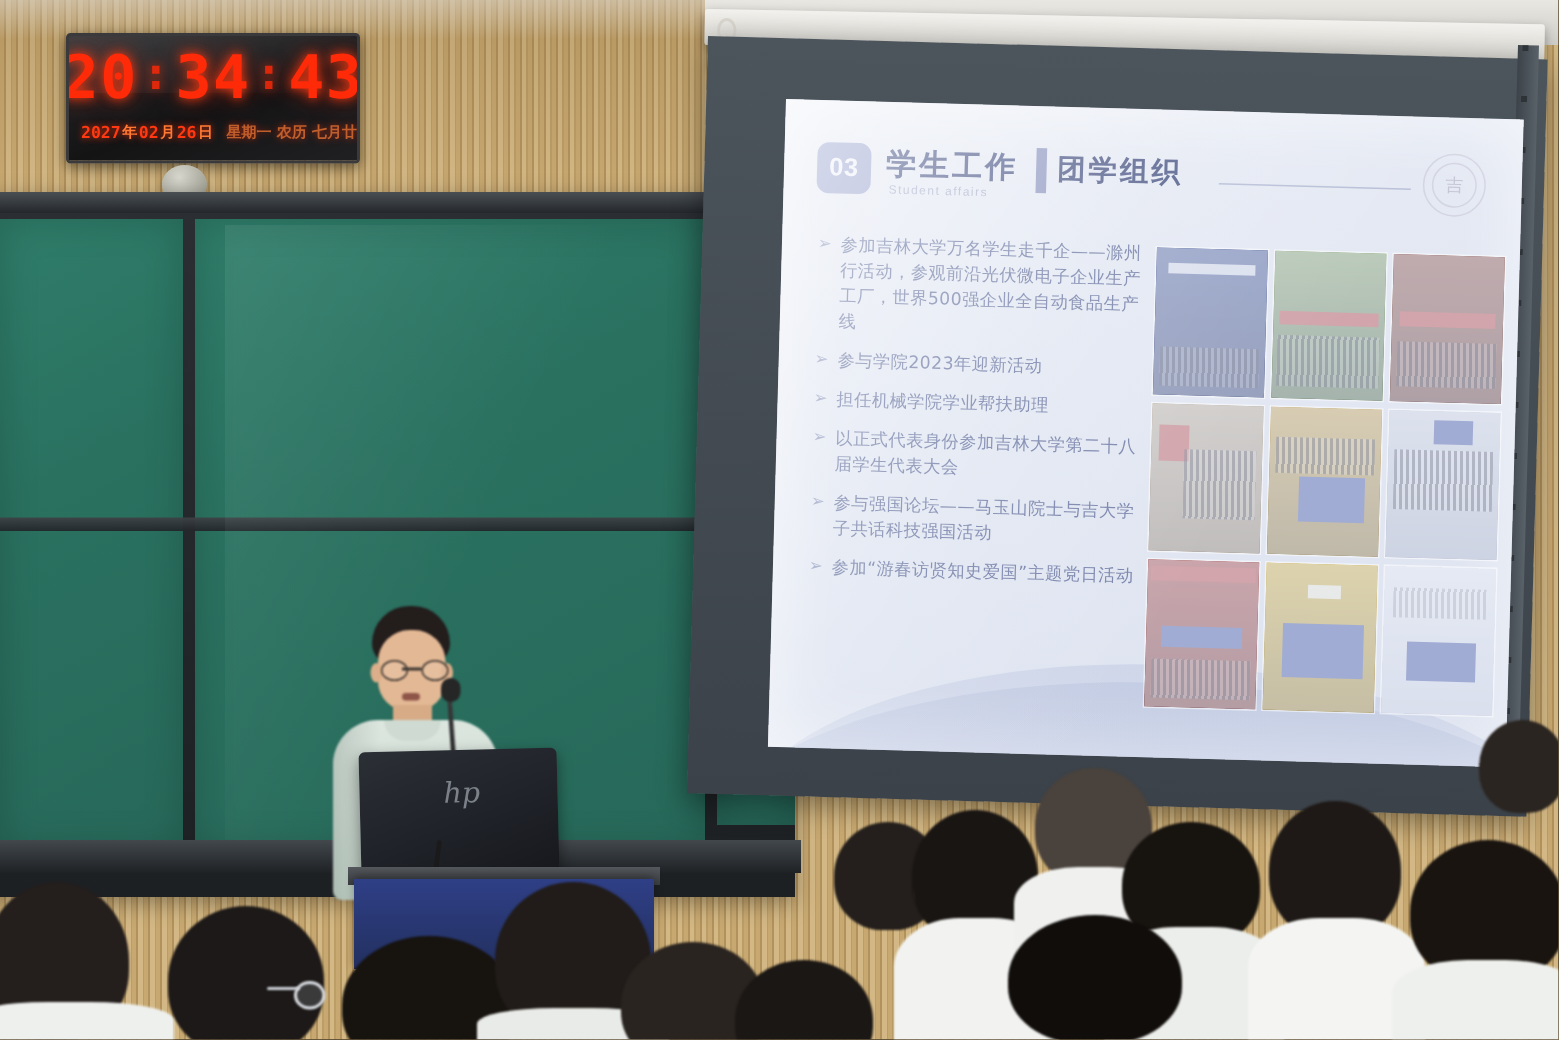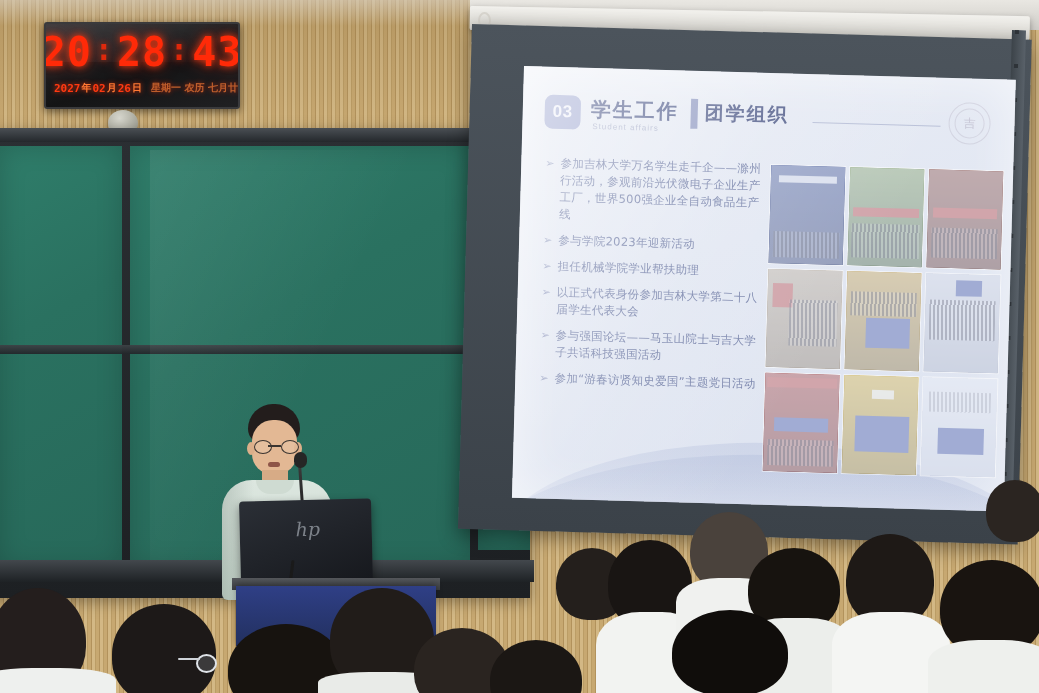--- a/index.html
+++ b/index.html
@@ -214,21 +214,21 @@
   <div class="wall"></div>
   <div class="wall-top-shadow"></div>
   <div class="wall-dark-left"></div>
   <div class="ceiling"></div>
 
   <div class="clock">
     <div class="clock-glare"></div>
     <div class="clock-time">
       <span>20</span>
       <span class="clock-colon">:</span>
-      <span>28</span>
+      <span>34</span>
       <span class="clock-colon">:</span>
       <span>43</span>
     </div>
     <div class="clock-date">
       <span>2027</span>
       <span class="cn">年</span>
       <span>02</span>
       <span class="cn">月</span>
       <span>26</span>
       <span class="cn">日</span>

